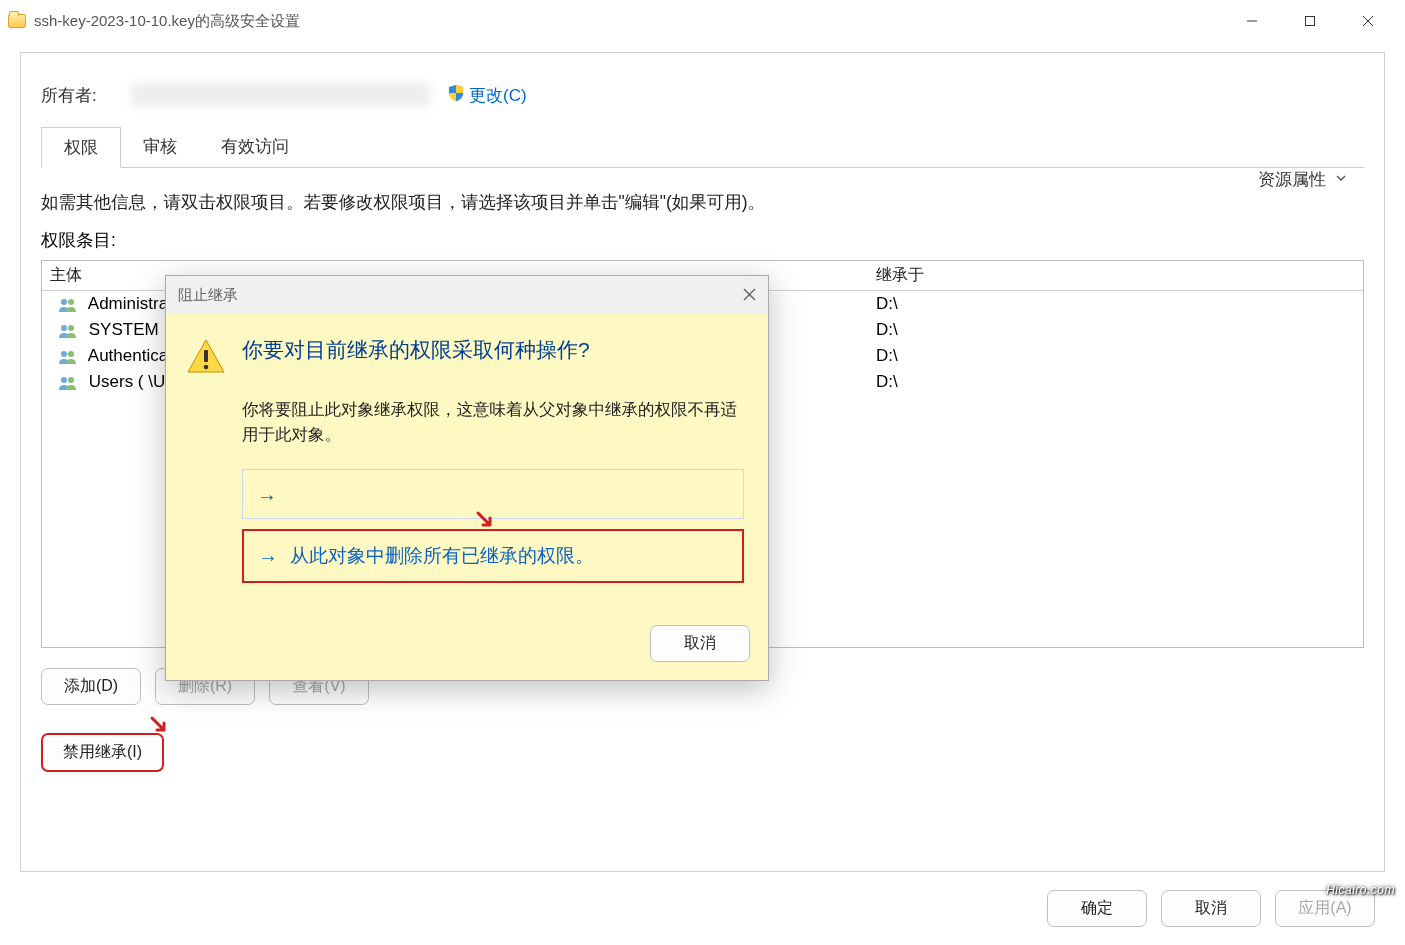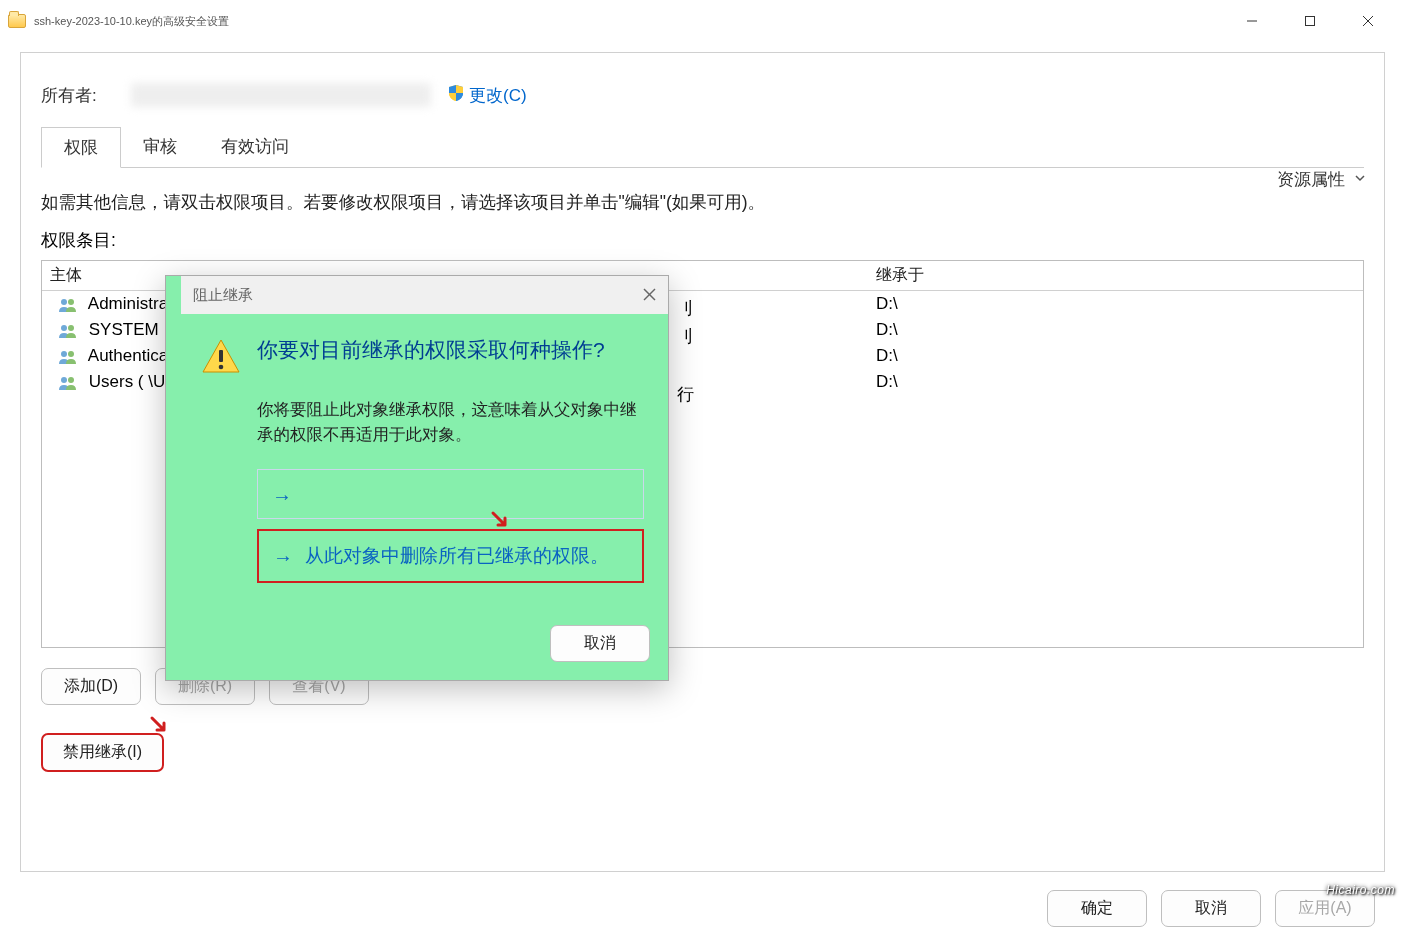--- a/index.html
+++ b/index.html
@@ -37,21 +37,21 @@
 .titlebar .folder-icon::before {
   content: "";
   position: absolute;
   top: -4px; left: 0;
   width: 8px; height: 4px;
   background: #ffe9a6;
   border: 1px solid #d9a53a;
   border-bottom: none;
   border-radius: 2px 2px 0 0;
 }
-.titlebar .title { font-size: 11px; color: #555; text-align: right; }
+.titlebar .title { font-size: 15px; color: #555; text-align: right; }
 .titlebar .win-controls {
   margin-left: auto;
   display: flex;
 }
 .titlebar .win-btn {
   width: 58px; height: 38px;
   display: flex; align-items: center; justify-content: center;
   color: #555;
 }
 .titlebar .win-btn svg { width: 12px; height: 12px; }
@@ -80,21 +80,21 @@
   margin-right: 16px;
 }
 .shield-icon {
   display: inline-block;
   vertical-align: middle;
   margin-right: 4px;
 }
 .change-link { color: #0066cc; cursor: pointer; }
 .resource-attr {
   position: absolute;
-  top: 115px; right: 17px;
+  top: 115px; right: 36px;
   font-size: 17px;
   color: #333;
   display: flex; align-items: center;
 }
 .chev { margin-left: 8px; }
 
 .tabs {
   display: flex;
   margin-top: 12px;
 }
@@ -186,26 +186,25 @@
   color: #fff;
   text-shadow: 0 0 4px #000, 1px 1px 2px #000;
   font-style: italic;
   letter-spacing: 0.5px;
 }
 
 
 .modal {
   position: absolute;
   left: 165px; top: 275px;
-  width: 504px;
-  background: #86efac;
+  width: 604px;
+  background: #fef9c3;
   border: 1px solid #aaa;
   box-shadow: 0 8px 30px rgba(0,0,0,0.25);
   z-index: 100;
-  padding-left: 15px;
 }
 .modal-titlebar {
   height: 38px;
   background: #f0f0f0;
   display: flex;
   align-items: center;
   padding: 0 12px;
   font-size: 15px;
   color: #666;
 }

